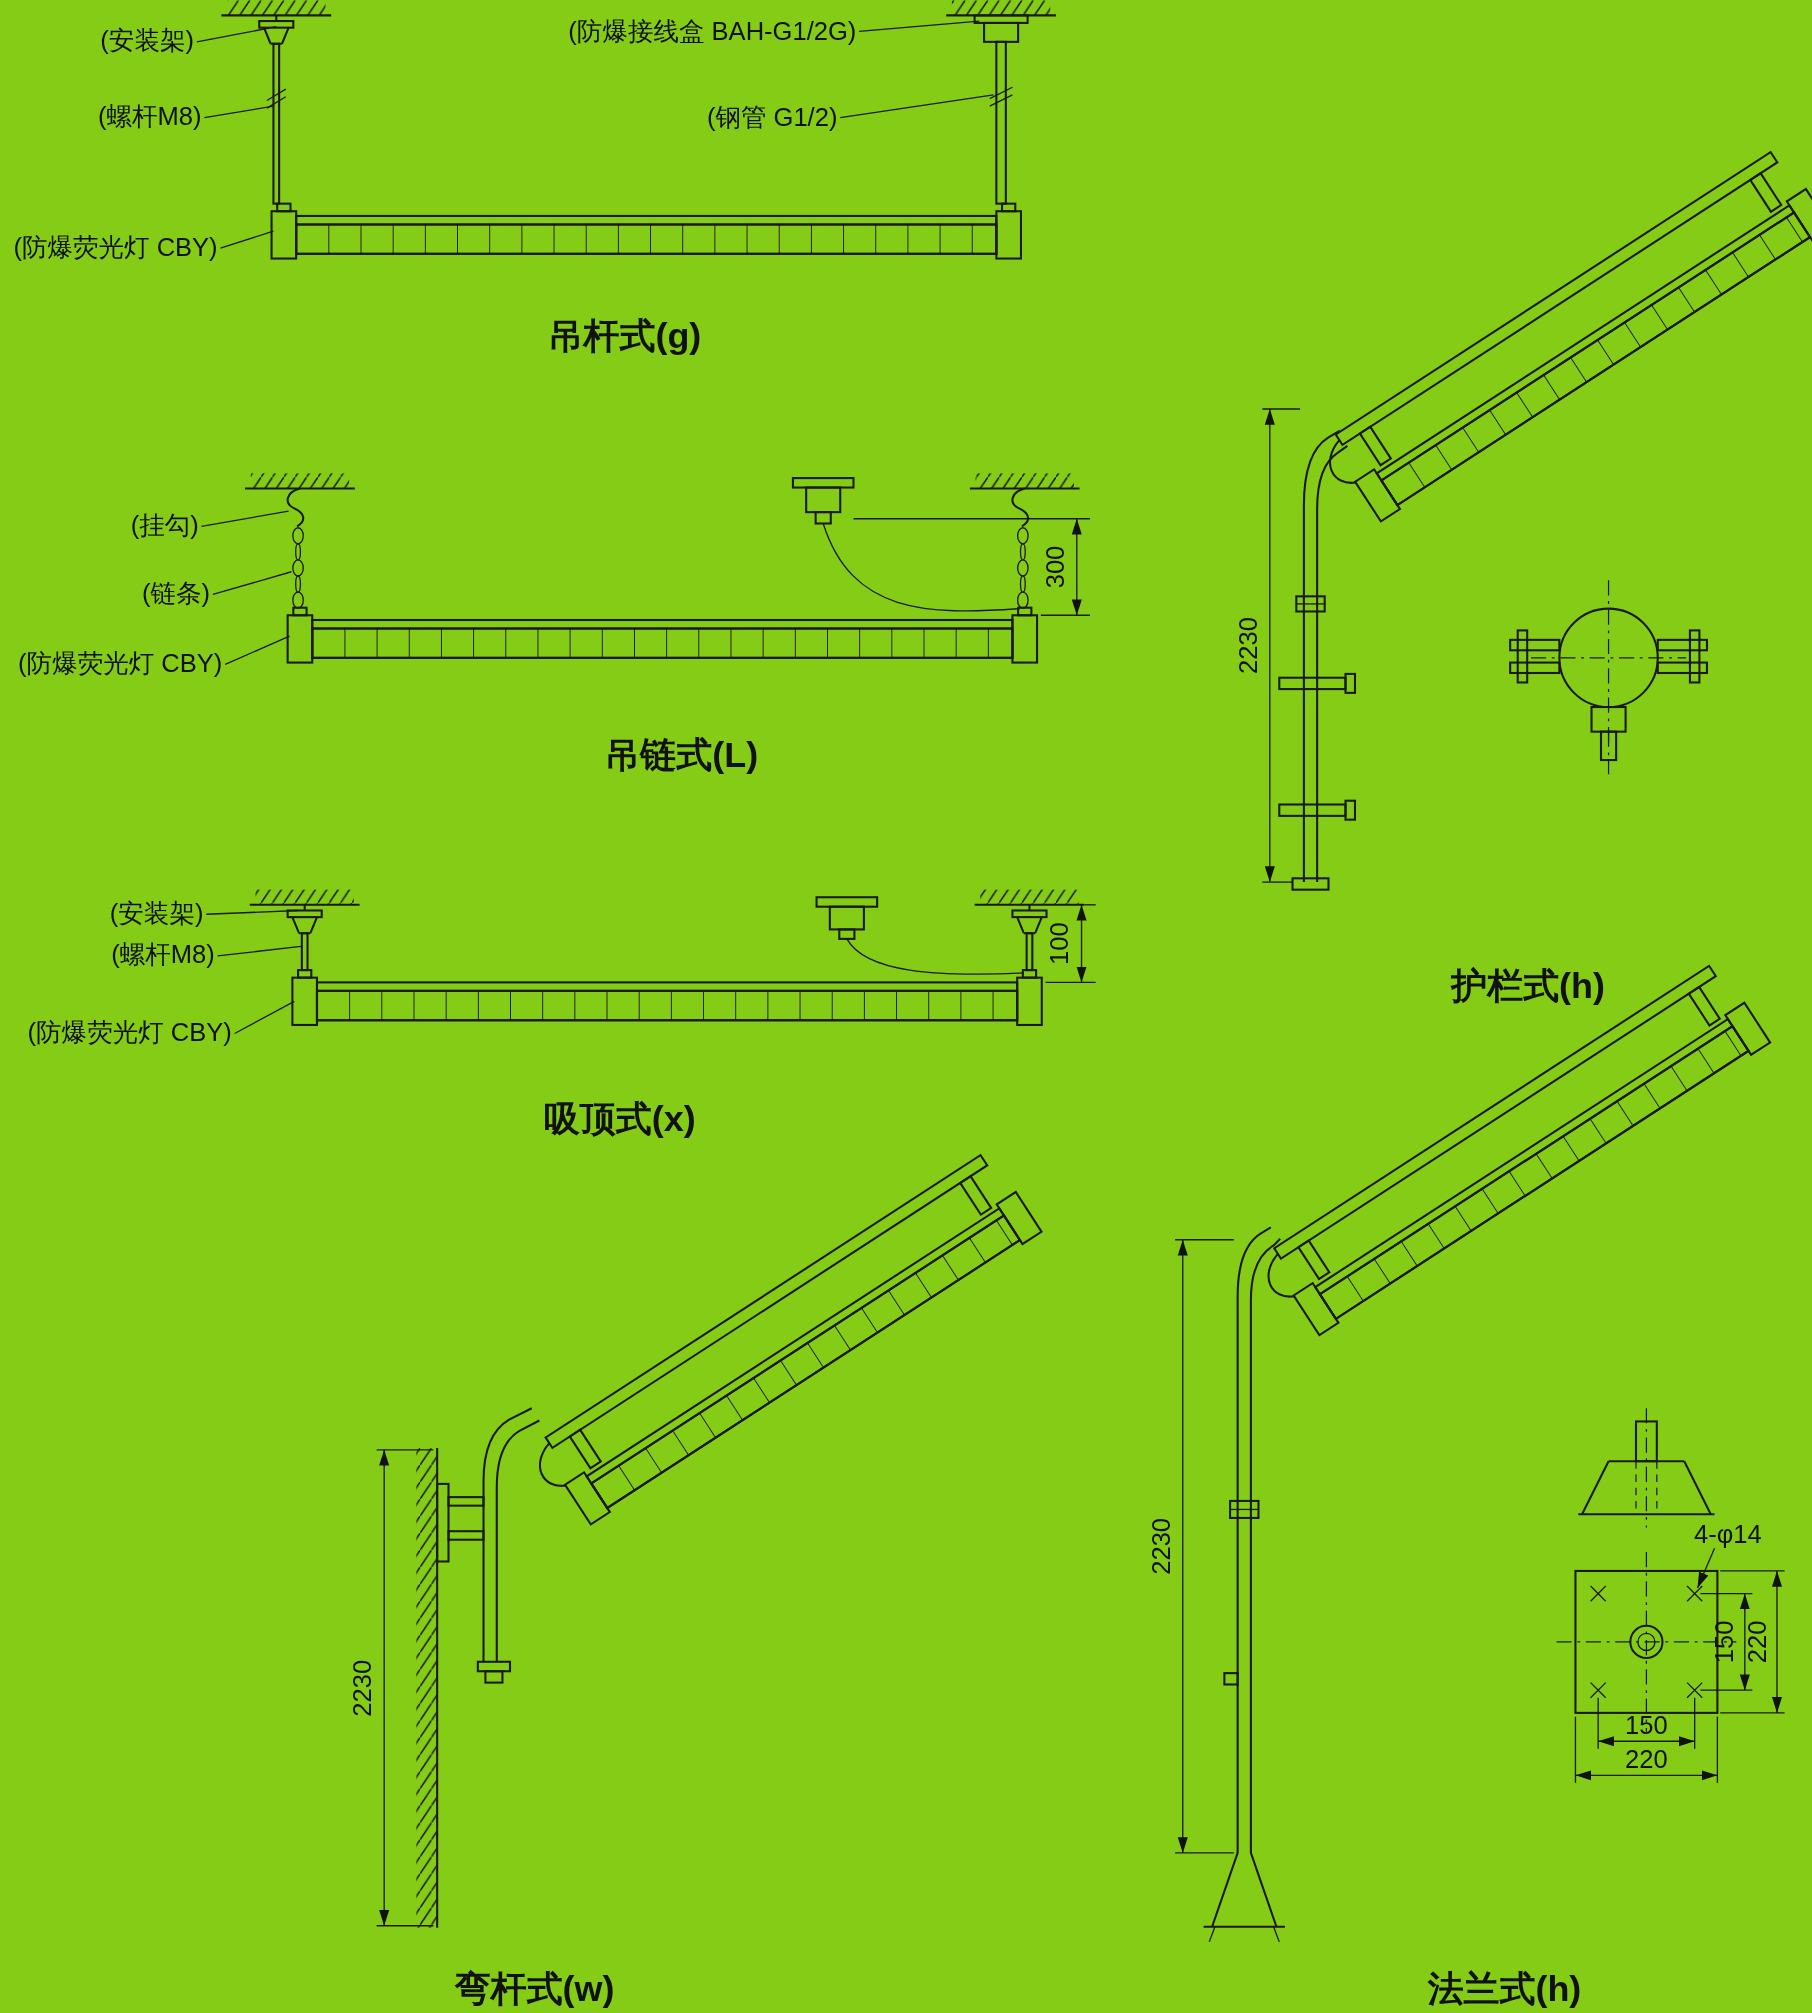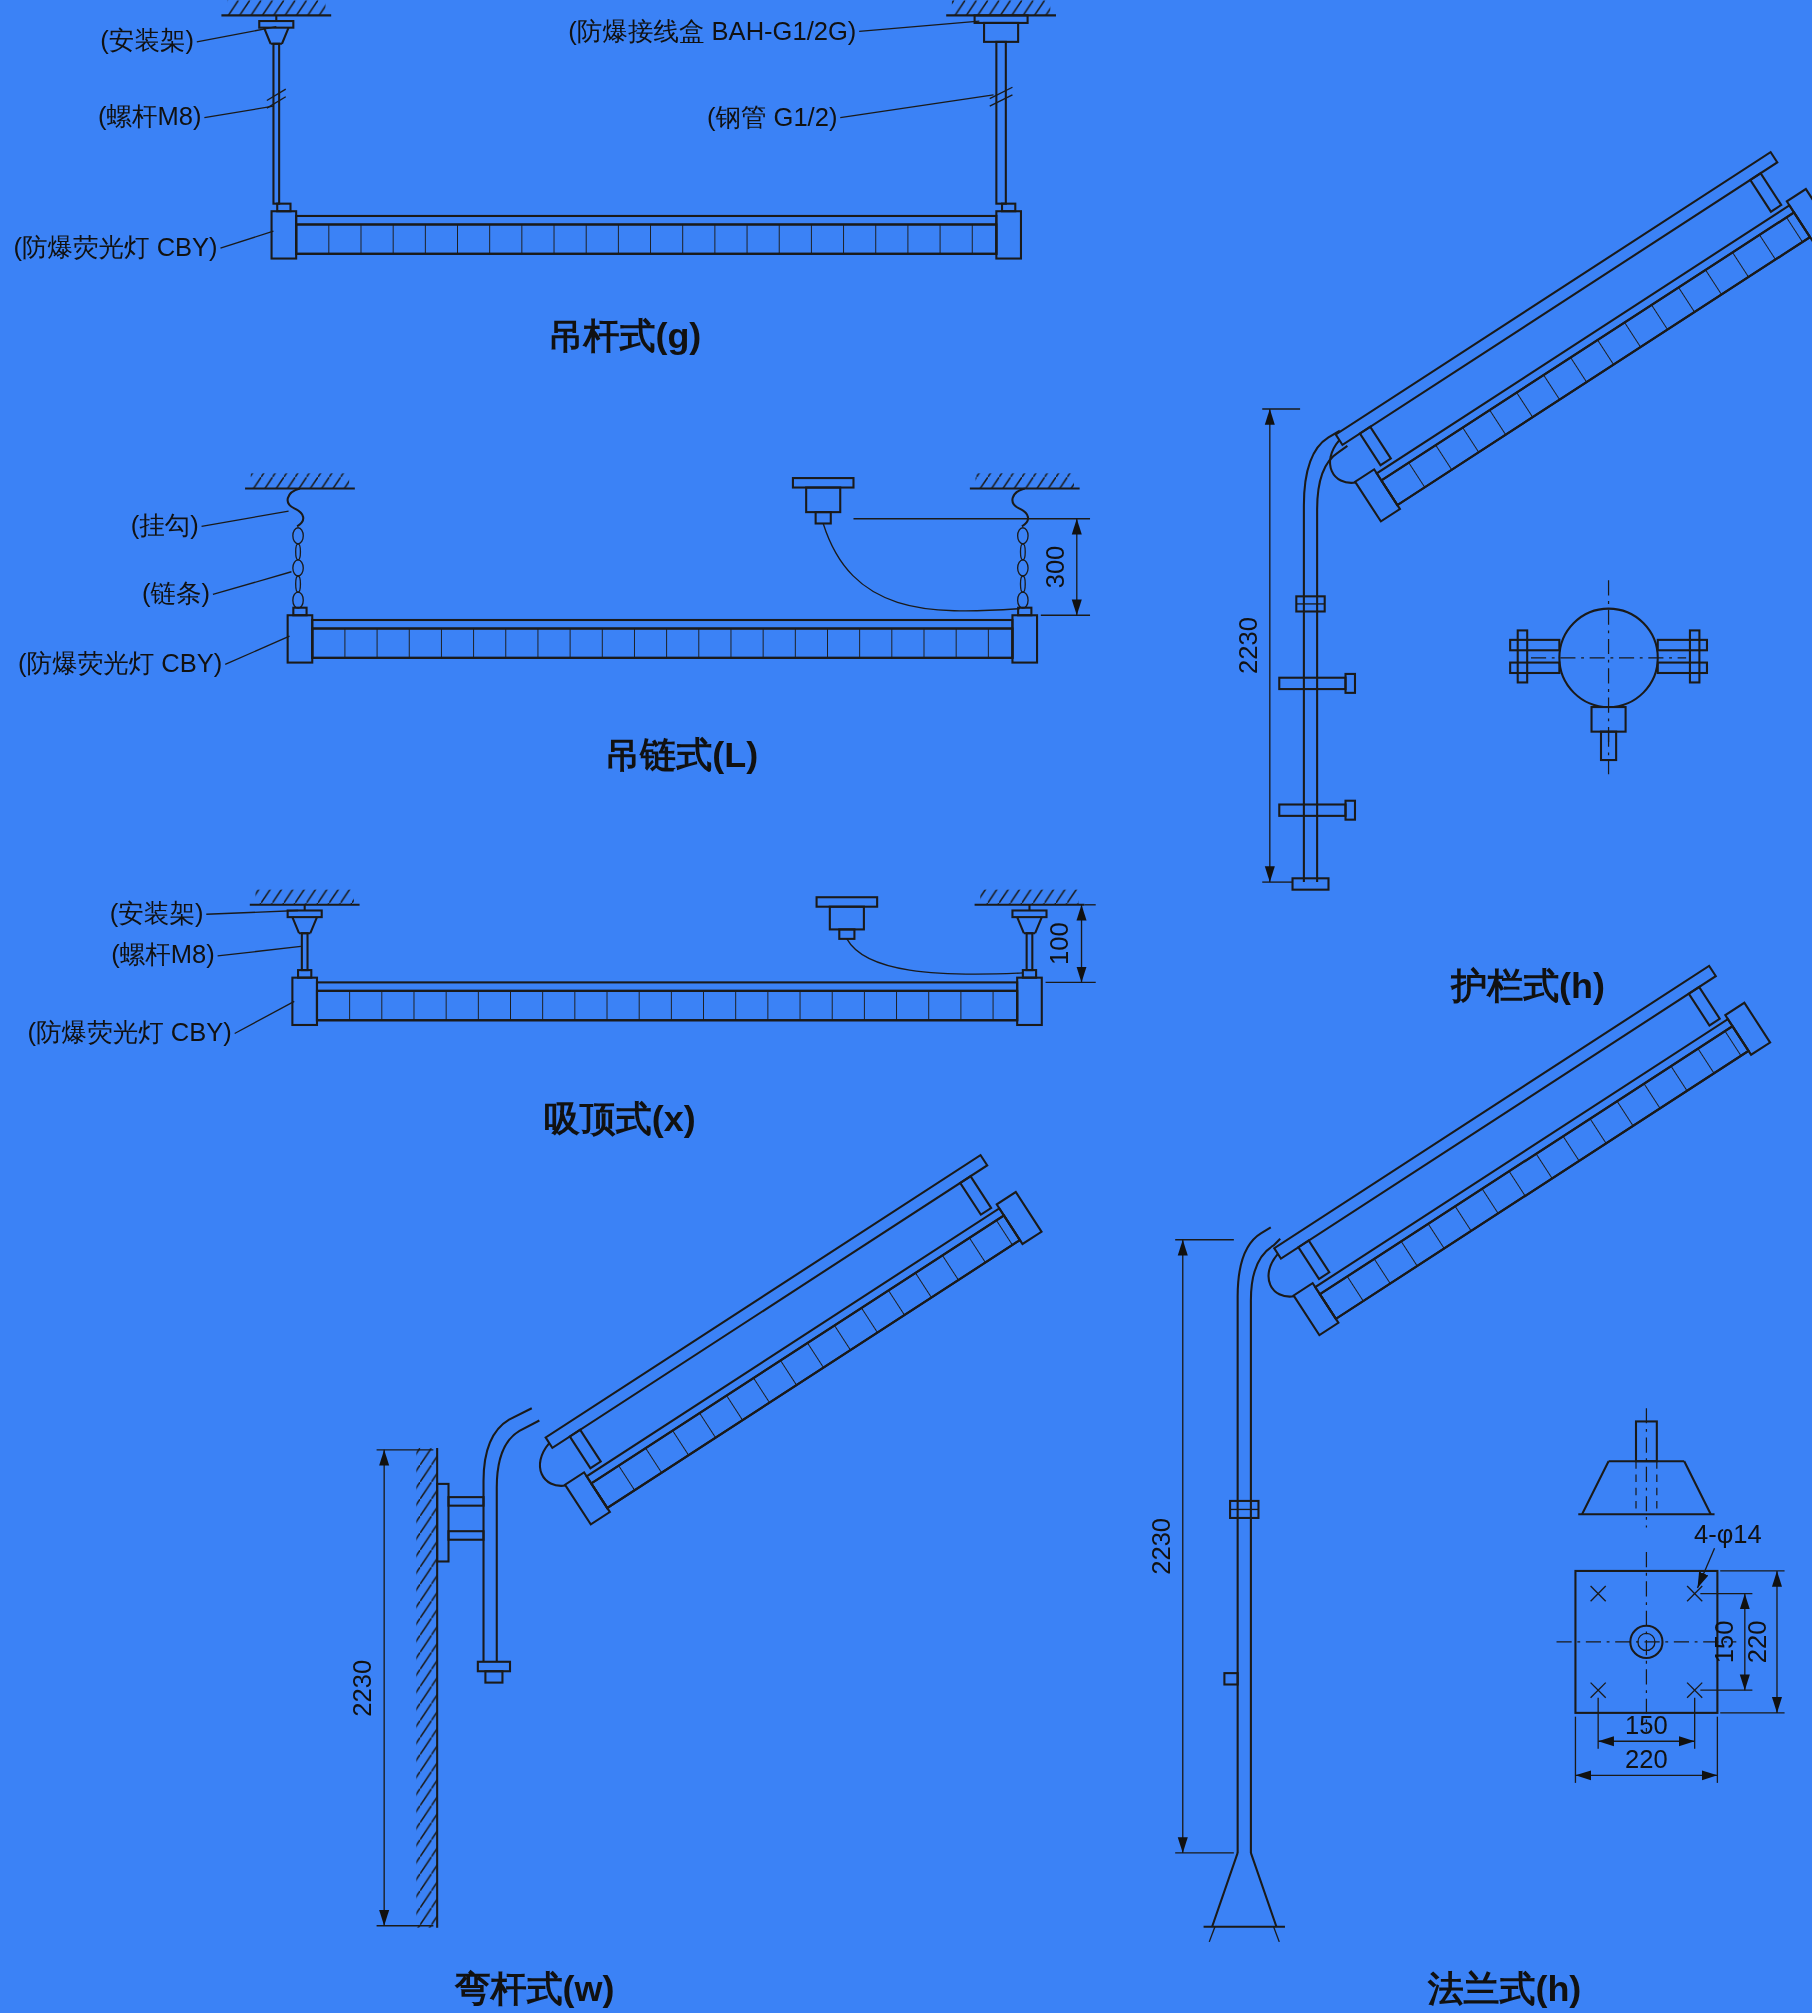--- a/index.html
+++ b/index.html
@@ -1,16 +1,16 @@
 <!DOCTYPE html>
 <html style="font-size:15px"><head>
 <meta charset="utf-8">
 <style>
   html,body{margin:0;padding:0;background:#ffffff;}
-  .canvas{width:1812px;height:2014px;background:#3b82f6;position:relative;overflow:hidden;}
+  .canvas{width:1812px;height:2014px;background:#84cc16;position:relative;overflow:hidden;}
   svg{display:block;}
   svg text{font-family:"Liberation Sans","DejaVu Sans",sans-serif;fill:#111;stroke:none;}
   .lblE{font-size:27px;text-anchor:end;}
   .ttl{font-size:38px;font-weight:700;text-anchor:middle;}
   .dim{font-size:27px;text-anchor:middle;}
   .thin{stroke-width:1.4;}
   .cl{stroke-dasharray:16 6 3 6;stroke-width:1.3;}
   .dash{stroke-dasharray:8 6;stroke-width:1.3;}
 </style>
 </head>

